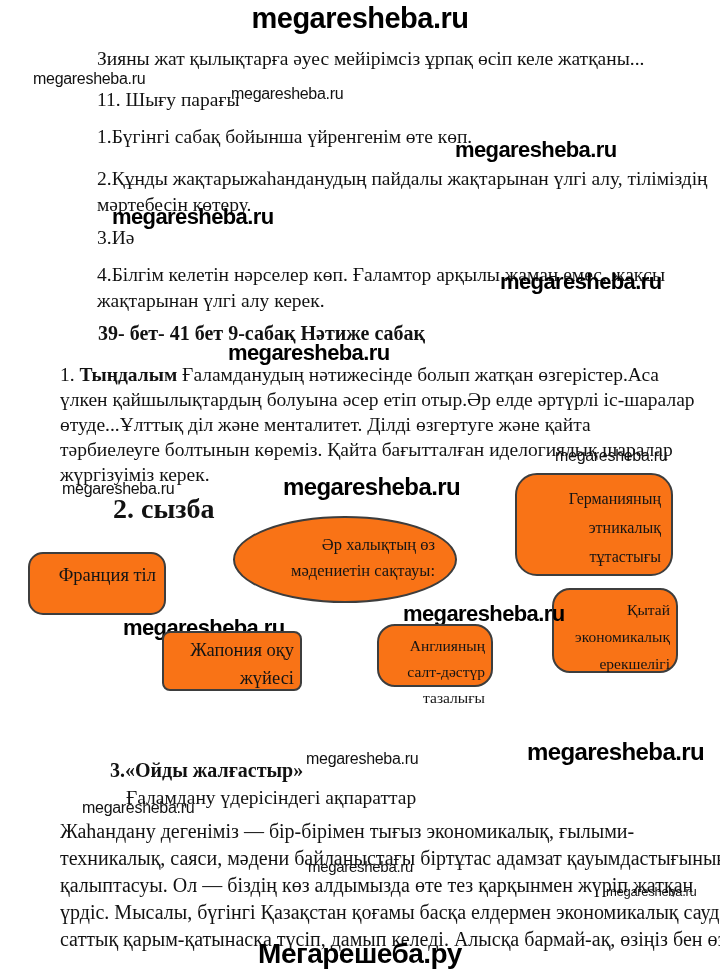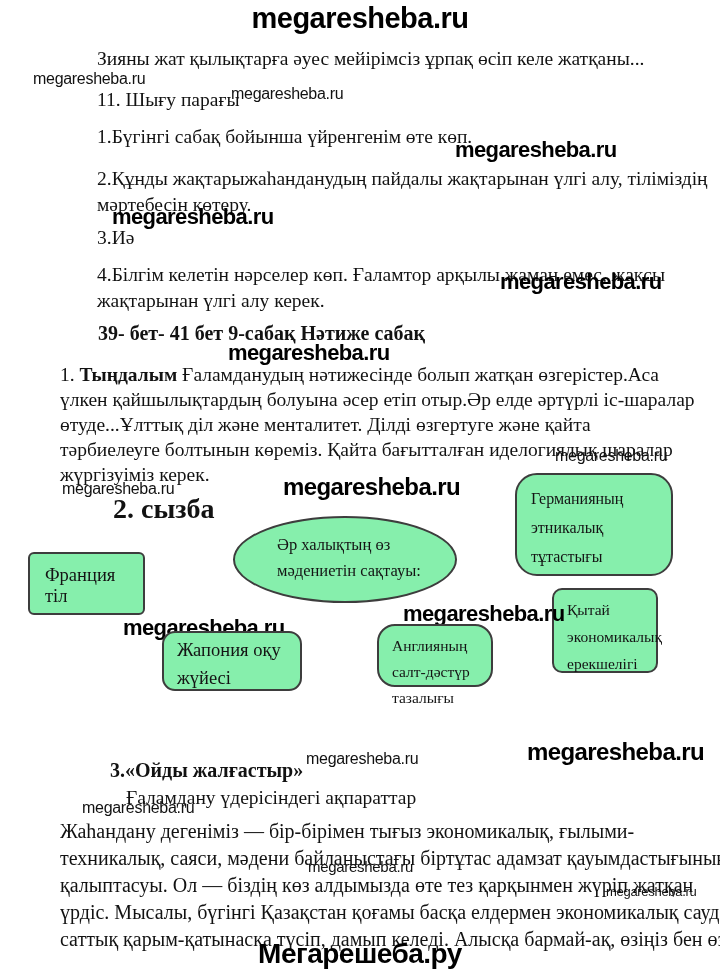--- a/index.html
+++ b/index.html
@@ -8,22 +8,22 @@
   .abs{position:absolute;white-space:nowrap;}
   .serif{font-family:"Liberation Serif","DejaVu Serif",serif;font-size:19.5px;line-height:26px;}
   .serif-b{font-weight:bold;}
   .wm-b{font-family:"Liberation Sans","DejaVu Sans",sans-serif;font-weight:bold;
         font-size:22px;color:#000;letter-spacing:-0.6px;}
   .wm-s{font-family:"Liberation Sans","DejaVu Sans",sans-serif;font-weight:400;
         font-size:16px;color:#111;letter-spacing:-0.3px;}
   .title-top{font-family:"Liberation Sans","DejaVu Sans",sans-serif;font-weight:bold;
         font-size:29px;color:#000;width:100%;text-align:center;letter-spacing:-0.5px;}
   .para .ln{white-space:nowrap;}
-  .node{position:absolute;border:2px solid #3d3d3d;background:#86efac;
-        font-family:"Liberation Serif","DejaVu Serif",serif;color:#141414;box-sizing:border-box;}
+  .node{position:absolute;border:2px solid #3d3d3d;background:#f97316;
+        font-family:"Liberation Serif","DejaVu Serif",serif;color:#141414;box-sizing:border-box;text-align:right;}
   .ellipse{border-radius:50%;}
 </style>
 </head>
 <body>
 
 <div class="page">
 
   <div class="abs title-top" style="top:2px;left:0;">megaresheba.ru</div>
 
   <div class="abs serif" style="left:97px;top:46px;text-align:center;">Зияны  жат қылықтарға әуес мейірімсіз ұрпақ өсіп келе жатқаны...</div>
@@ -69,34 +69,34 @@
   <div class="abs wm-s" style="left:62px;top:480px;">megaresheba.ru</div>
   <div class="abs wm-b" style="left:283px;top:473px;font-size:24px;">megaresheba.ru</div>
 
   <div class="abs serif serif-b" style="left:113px;top:496px;font-size:28px;">2. сызба</div>
 
   <div>
 
     <div class="node" style="left:515px;top:473px;width:158px;height:103px;border-radius:22px;
          font-size:16px;line-height:29px;padding:9px 10px 0 14px;">Германияның этникалық тұтастығы</div>
 
-    <div class="node" style="left:28px;top:552px;width:117px;height:63px;border-radius:6px;
+    <div class="node" style="left:28px;top:552px;width:138px;height:63px;border-radius:15px;
          font-size:18.5px;padding:11px 8px 16px 15px;">Франция тіл</div>
 
     <div class="node ellipse" style="left:233px;top:516px;width:224px;height:87px;">
       <div style="width:158px;margin:14px 0 0 42px;font-size:16.5px;line-height:26px;">Әр халықтың өз мәдениетін сақтауы:</div>
     </div>
 
-    <div class="node" style="left:552px;top:588px;width:106px;height:85px;border-radius:10px;
+    <div class="node" style="left:552px;top:588px;width:126px;height:85px;border-radius:18px;
          font-size:15.5px;line-height:27px;padding:6px 6px 0 13px;">Қытай экономикалық ерекшелігі</div>
 
     <div class="abs wm-b" style="left:403px;top:601px;">megaresheba.ru</div>
     <div class="abs wm-b" style="left:123px;top:615px;">megaresheba.ru</div>
 
-    <div class="node" style="left:162px;top:631px;width:140px;height:60px;border-radius:13px;
+    <div class="node" style="left:162px;top:631px;width:140px;height:60px;border-radius:8px;
          font-size:18.5px;line-height:28px;padding:3px 6px 0 13px;">Жапония оқу жүйесі</div>
 
     <div class="node" style="left:377px;top:624px;width:116px;height:63px;border-radius:18px;
          font-size:15.5px;line-height:26px;padding:7px 6px 0 13px;">Англияның салт-дәстүр тазалығы</div>
   </div>
 
   <div class="abs wm-b" style="left:527px;top:738px;font-size:24px;">megaresheba.ru</div>
 
   <div class="abs serif serif-b" style="left:110px;top:757px;font-size:20px;">3.«Ойды жалғастыр»</div>
   <div class="abs wm-s" style="left:306px;top:750px;">megaresheba.ru</div>

